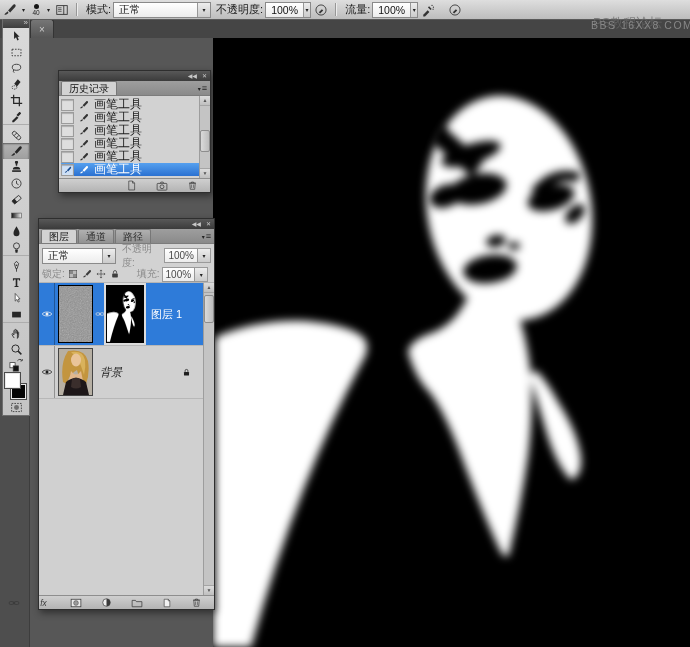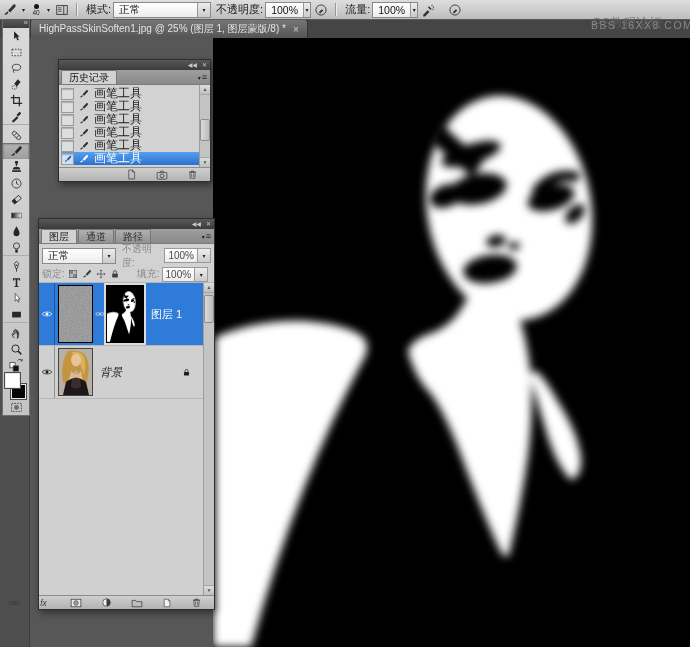--- a/index.html
+++ b/index.html
@@ -64,21 +64,21 @@
     display:flex;align-items:center;justify-content:flex-end;gap:19px;padding-right:12px;color:#3a3a3a}
   .vscroll{position:absolute;right:0;top:0;bottom:0;width:10px;background:#c4c4c4;
     border-left:1px solid #9d9d9d;display:flex;flex-direction:column;align-items:center;
     font-size:5px;color:#555;line-height:1}
   .sarrow{height:9px;display:flex;align-items:center;justify-content:center;width:100%;flex:none;
     background:linear-gradient(#dcdcdc,#bfbfbf);border-bottom:1px solid #a5a5a5}
   .sarrow.bottom{margin-top:auto;border-bottom:none;border-top:1px solid #a5a5a5}
   .sthumb{width:8px;height:20px;background:linear-gradient(90deg,#dadada,#bcbcbc);
     border:1px solid #8d8d8d;border-radius:2px;margin-top:24px;flex:none}
   
-  #history-panel{left:58px;top:59px;width:151px}
+  #history-panel{left:58px;top:70px;width:151px}
   .h-list{background:#d2d2d2;padding:2px 11px 2px 2px;position:relative;flex:none}
   .h-row{height:13px;display:flex;align-items:center;font-size:12px;color:#1b1b1b}
   .h-well{width:11px;height:10px;background:#dedede;border:1px solid #9b9b9b;flex:none;
     box-shadow:inset 0 1px 1px rgba(0,0,0,.22);margin-right:3px;display:flex;align-items:center;justify-content:center}
   .hicon{width:14px;display:flex;justify-content:center;color:#333;flex:none;margin-right:3px}
   .h-row.selected{background:linear-gradient(#55a0ef,#2b71d1);color:#fff}
   .h-row.selected .hicon{color:#fff}
   .h-row.selected .h-well{background:#cfe0f5;color:#1a4c8e}
   
   #layers-panel{left:38px;top:218px;width:175px;height:390px}
@@ -168,21 +168,20 @@
     <span class="ob-icon" style="margin-left:8px">
         <svg viewBox="0 0 16 16" width="14" height="14" aria-hidden="true">
           <circle cx="8" cy="8" r="5.8" fill="none" stroke="currentColor"></circle>
           <path d="M5.5 10.5 9 7l1.5 1.5-3.5 3.5z" fill="currentColor"></path>
         </svg>
       </span>
   </div>
 
   <div id="tab-bar">
     <div class="doc-tab">
-      <span>HighPassSkinSoften1.jpg @ 25% (图层 1, 图层蒙版/8) *</span>
       <span class="close">×</span>
     </div>
   </div>
 
   <div id="left-well"></div>
 
   <div id="canvas-window">
     <svg width="477" height="609" viewBox="0 0 477 609">
       <defs>
         <filter id="soft" x="-30%" y="-30%" width="160%" height="160%">

